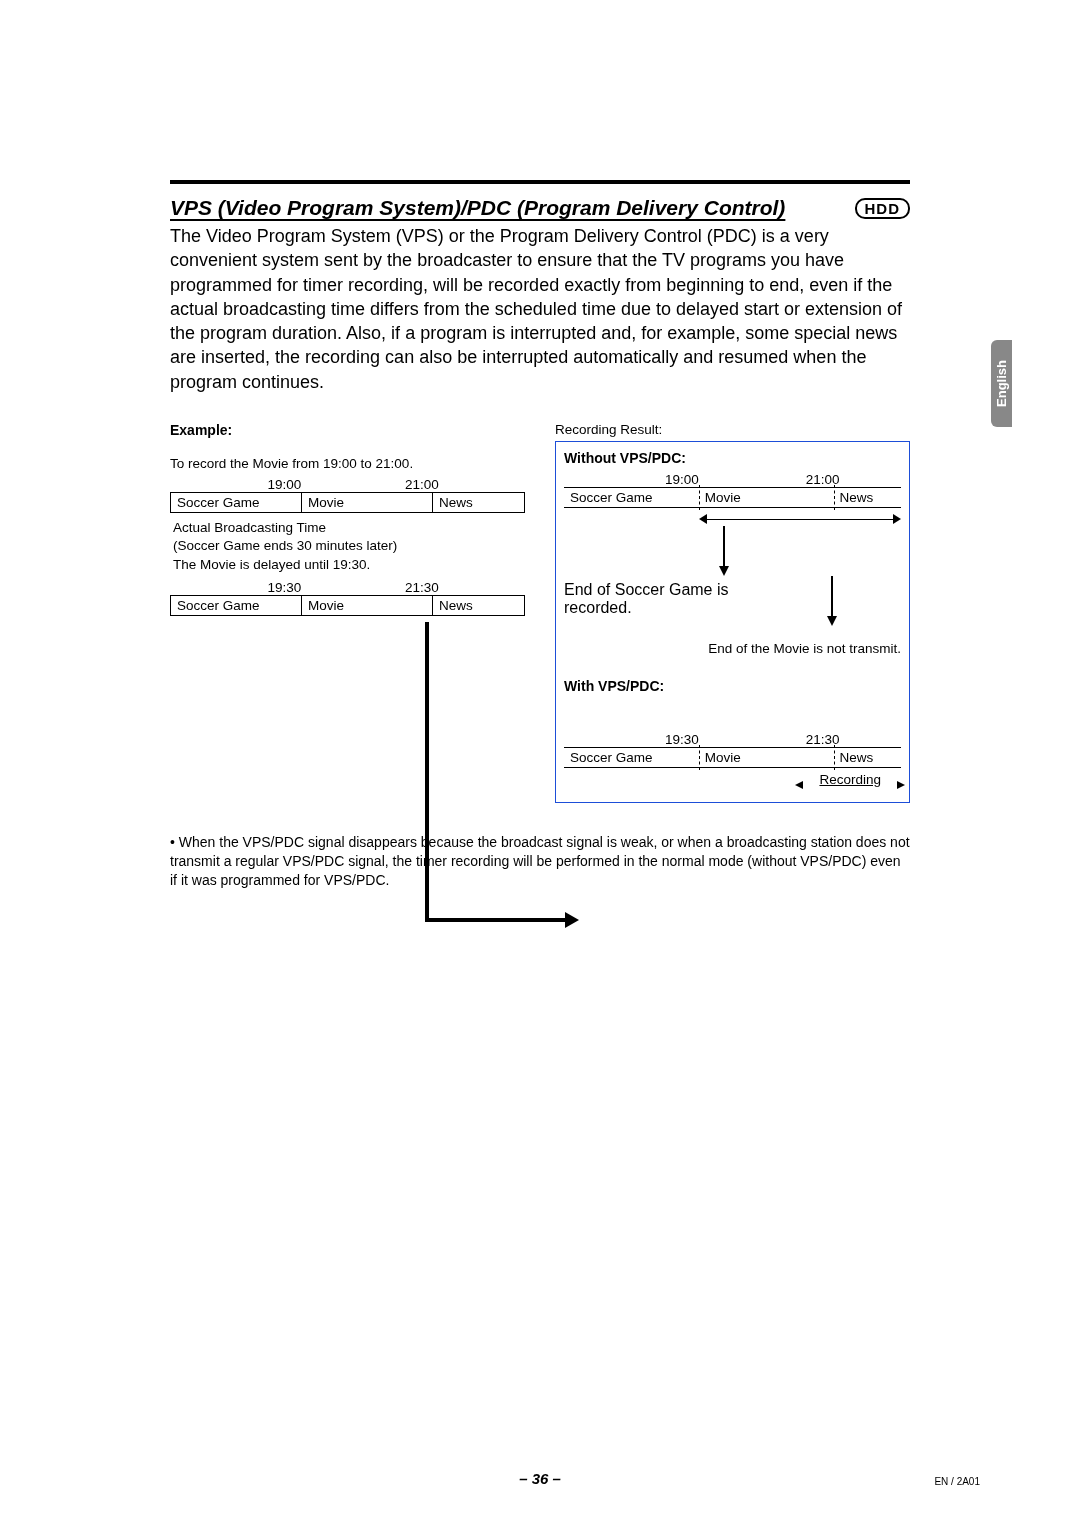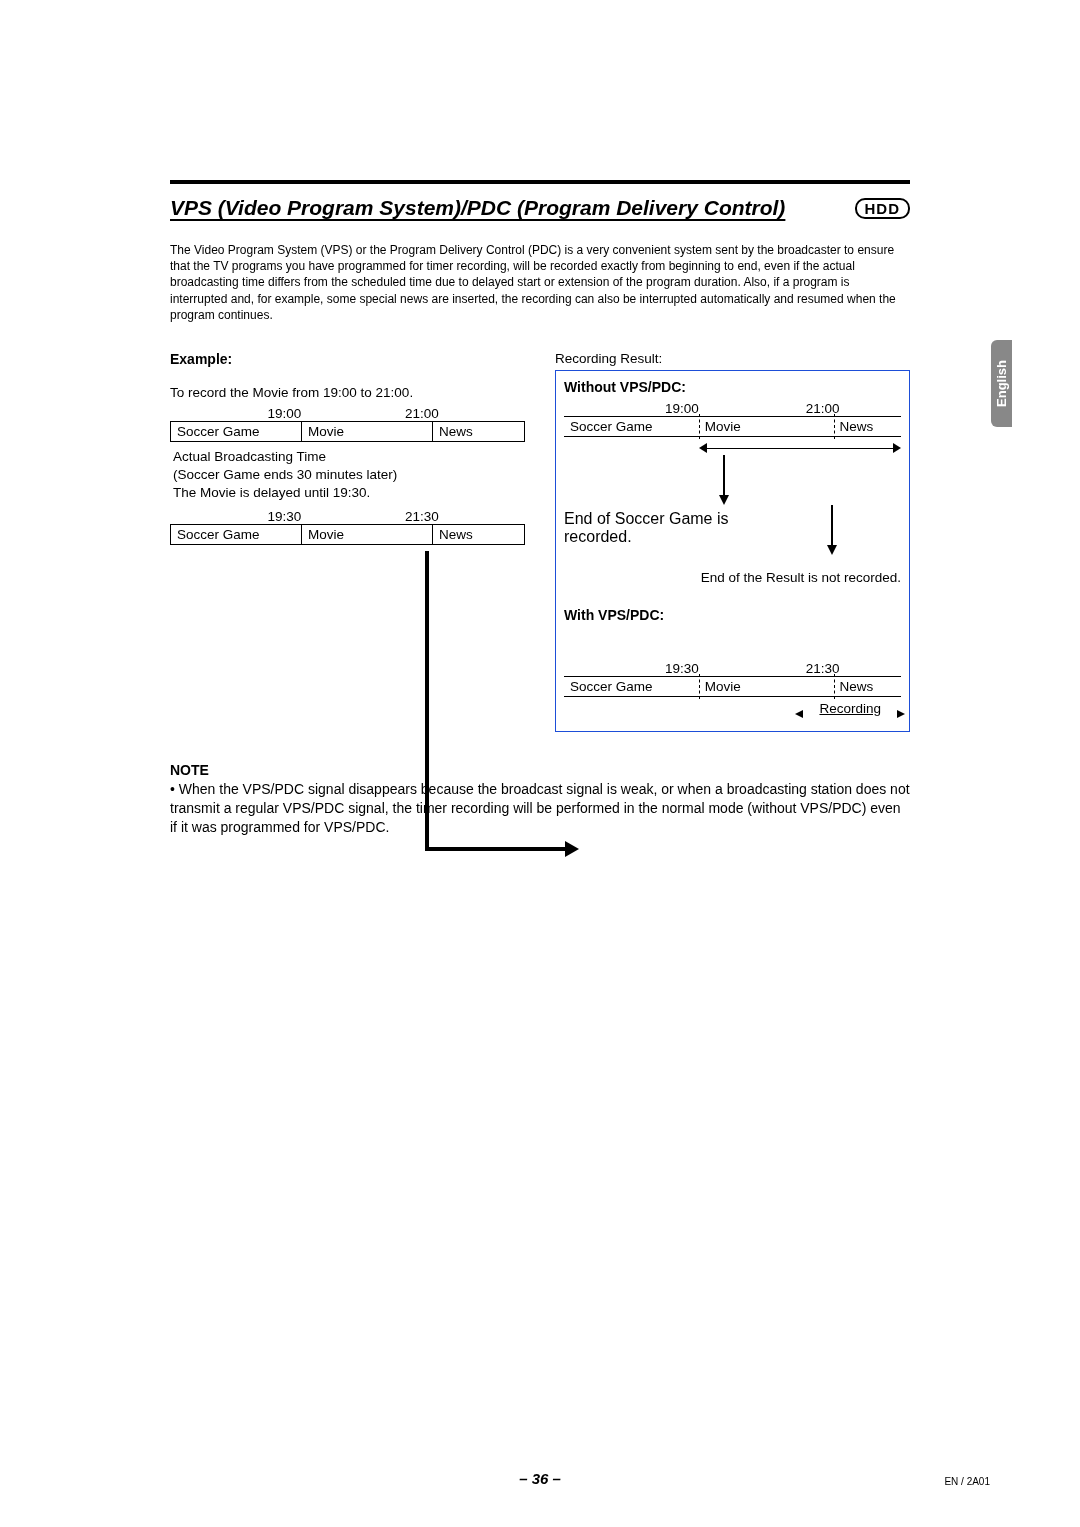--- a/index.html
+++ b/index.html
@@ -38,23 +38,23 @@
   }
   .hdd-badge {
     border: 2px solid #000;
     border-radius: 10px;
     padding: 0px 8px;
     font-weight: bold;
     font-size: 15px;
     letter-spacing: 1px;
   }
   .intro {
-    font-size: 12px;
+    font-size: 18px;
     line-height: 1.35;
-    margin-top: 22px;
+    margin-top: 4px;
   }
   .lang-tab {
     position: absolute;
     right: 68px;
     top: 340px;
     background: #888;
     color: #fff;
     font-weight: bold;
     font-size: 13px;
     padding: 20px 3px;
@@ -305,21 +305,21 @@
     bottom: 40px;
     left:0; right:0;
     text-align:center;
     font-style: italic;
     font-weight:bold;
     font-size:15px;
   }
   .footer-code {
     position:absolute;
     bottom: 40px;
-    right: 90px;
+    right: 100px;
     font-size: 10px;
     color:#000;
   }
 </style>
 </head>
 <body>
 
 <div class="lang-tab">English</div>
 
 <div class="page">
@@ -397,21 +397,21 @@
         <div class="dbl-arrow-row">
           <div class="dbl-arrow" style="width:100%;">
               <div class="line"></div>
             </div>
         </div>
 
         <div class="arrow-region">
           <div class="down-arrow" style="position:absolute; left:40%; margin-left:20px; top:0;"></div>
           <div class="end-soccer-label" style="left:0; top:55px; width:55%;">End of Soccer Game is recorded.</div>
           <div class="down-arrow" style="position:absolute; left:78%; top:50px;"></div>
-          <div class="end-movie-line" style="position:absolute; bottom:0; right:0;">End of the Result is not recorded.</div>
+          <div class="end-movie-line" style="position:absolute; bottom:0; right:0;">End of the Movie is not transmit.</div>
         </div>
 
         <div class="bold result-heading with">With VPS/PDC:</div>
         <div style="height:28px;"></div>
         <div class="time-row2">
           <span class="t1">19:30</span>
           <span class="t2">21:30</span>
           <span class="t3"></span>
         </div>
         <table class="sched2">
@@ -429,21 +429,20 @@
       </div>
     </div>
 
     <div class="big-arrow">
       <div class="v"></div>
         <div class="h"></div>
     </div>
   </div>
 
   <div class="note-section">
-    <div class="bold">NOTE</div>
     <ul class="note-list">
       <li>When the VPS/PDC signal disappears because the broadcast signal is weak, or when a broadcasting station does not transmit a regular VPS/PDC signal, the timer recording will be performed in the normal mode (without VPS/PDC) even if it was programmed for VPS/PDC.</li>
     </ul>
   </div>
 
 </div>
 
 <div class="footer-page">– 36 –</div>
 <div class="footer-code">EN / 2A01</div>
 

